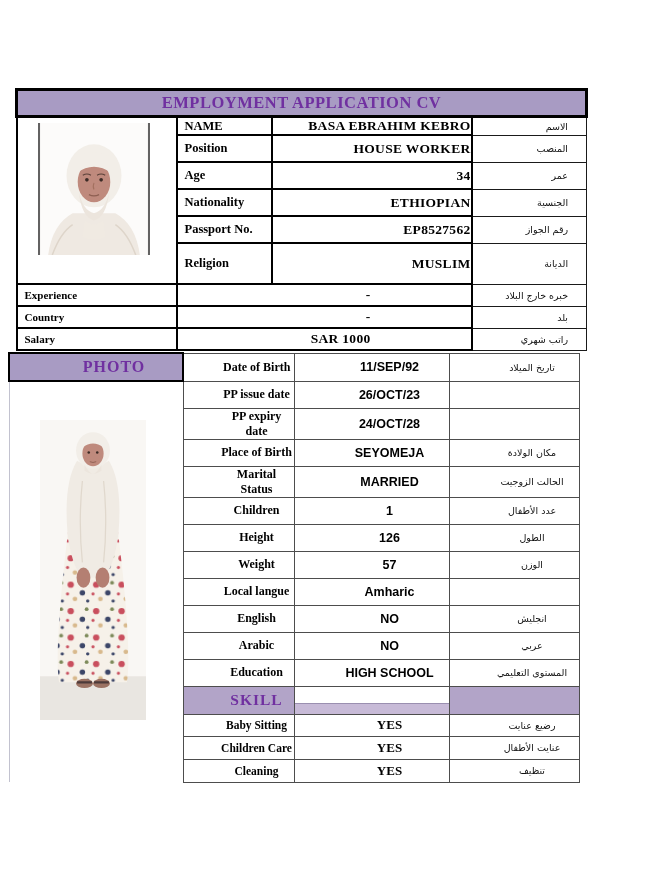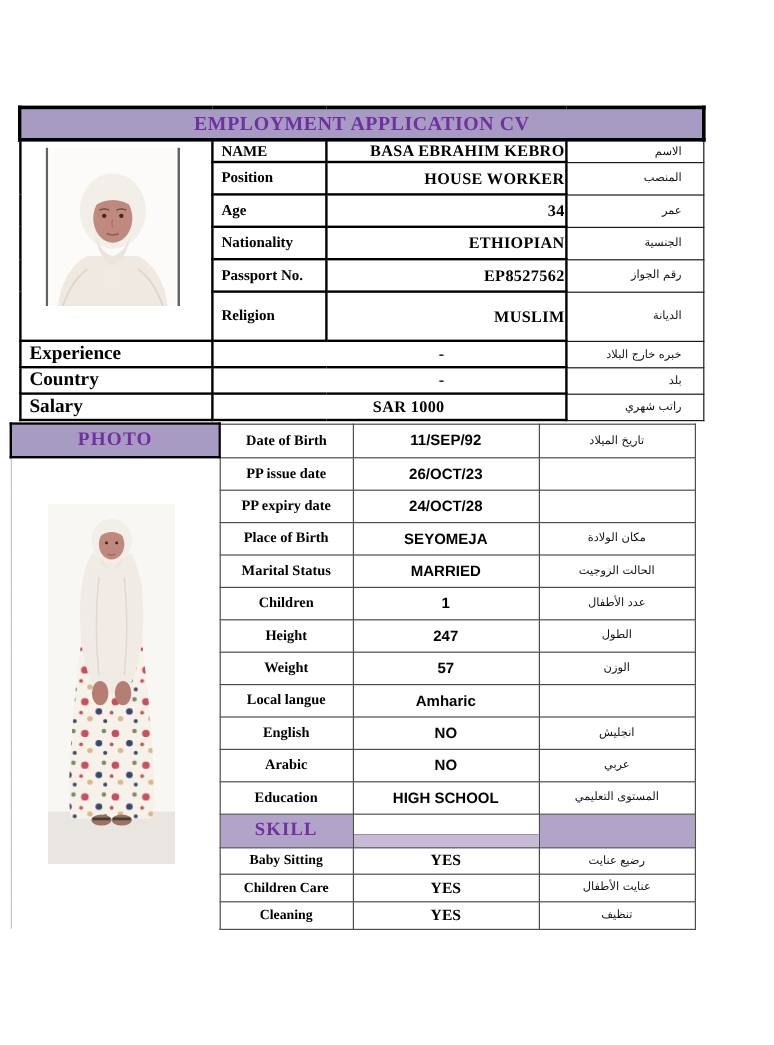--- a/index.html
+++ b/index.html
@@ -15,27 +15,27 @@
 
   
   #t1 { position:absolute; left:15px; top:88px; width:570px; }
   #t1 td { border:2px solid #000; }
   #t1 td.ar { border-width:1px; border-color:#1a1a1a; text-align:right; padding-right:18px;
               font-family:"DejaVu Sans", sans-serif; font-size:9.5px; color:#111; }
   #t1 .hdr { background:var(--purple-bg); border:3px solid #000; text-align:center;margin-top:27px; }
   #t1 .hdr span { color:var(--purple-tx); font-weight:bold; font-size:16.5px; letter-spacing:.5px; }
   #t1 td.lb { font-weight:bold; font-size:12.5px; padding-left:7px; }
   #t1 td.vl { text-align:right; font-weight:bold; font-size:13.5px; letter-spacing:.3px; }
-  #t1 tr.wide td.lb { font-size:16px; }
+  #t1 tr.wide td.lb { font-size:11px; }
   #t1 tr.wide td.vl { padding-right:100px; }
   #t1 td.photo-cell { background:#fff; }
 
   
   #t2 { position:absolute; left:8px; top:352px; width:570px; }
-  #t2 td { border:1px solid #4d4d4d; }
+  #t2 td { border:1px solid #4d4d4d;padding-left:36px; }
   #t2 td.photo-col { border:0; border-left:1px solid #c2c2cf; background:#fff; vertical-align:top; }
   #t2 td.photo-hd { background:var(--purple-bg); border:2px solid #000; text-align:center; }
   #t2 td.photo-hd span { color:var(--purple-tx); font-weight:bold; font-size:16px; letter-spacing:1px; }
   #t2 td.lb { font-weight:bold; font-size:12px; text-align:center; }
   #t2 td.vl { text-align:center; font-family:"Liberation Sans", sans-serif;
               font-weight:bold; font-size:12.5px; }
   #t2 td.ar { text-align:center; font-family:"DejaVu Sans", sans-serif; font-size:9.5px; color:#111; }
   #t2 td.skill-lb { background:var(--skill-bg); text-align:center; }
   #t2 td.skill-lb span { color:var(--purple-tx); font-weight:bold; font-size:15.5px; letter-spacing:1px; }
   #t2 td.skill-mid { background:var(--skill-band); position:relative; }
@@ -154,21 +154,21 @@
       <td class="vl">MARRIED</td>
       <td class="ar">الحالت الزوجيت</td>
     </tr>
     <tr style="height:27px">
       <td class="lb">Children</td>
       <td class="vl">1</td>
       <td class="ar">عدد الأطفال</td>
     </tr>
     <tr style="height:27px">
       <td class="lb">Height</td>
-      <td class="vl">247</td>
+      <td class="vl">126</td>
       <td class="ar">الطول</td>
     </tr>
     <tr style="height:27px">
       <td class="lb">Weight</td>
       <td class="vl">57</td>
       <td class="ar">الوزن</td>
     </tr>
     <tr style="height:27px">
       <td class="lb">Local langue</td>
       <td class="vl">Amharic</td>

